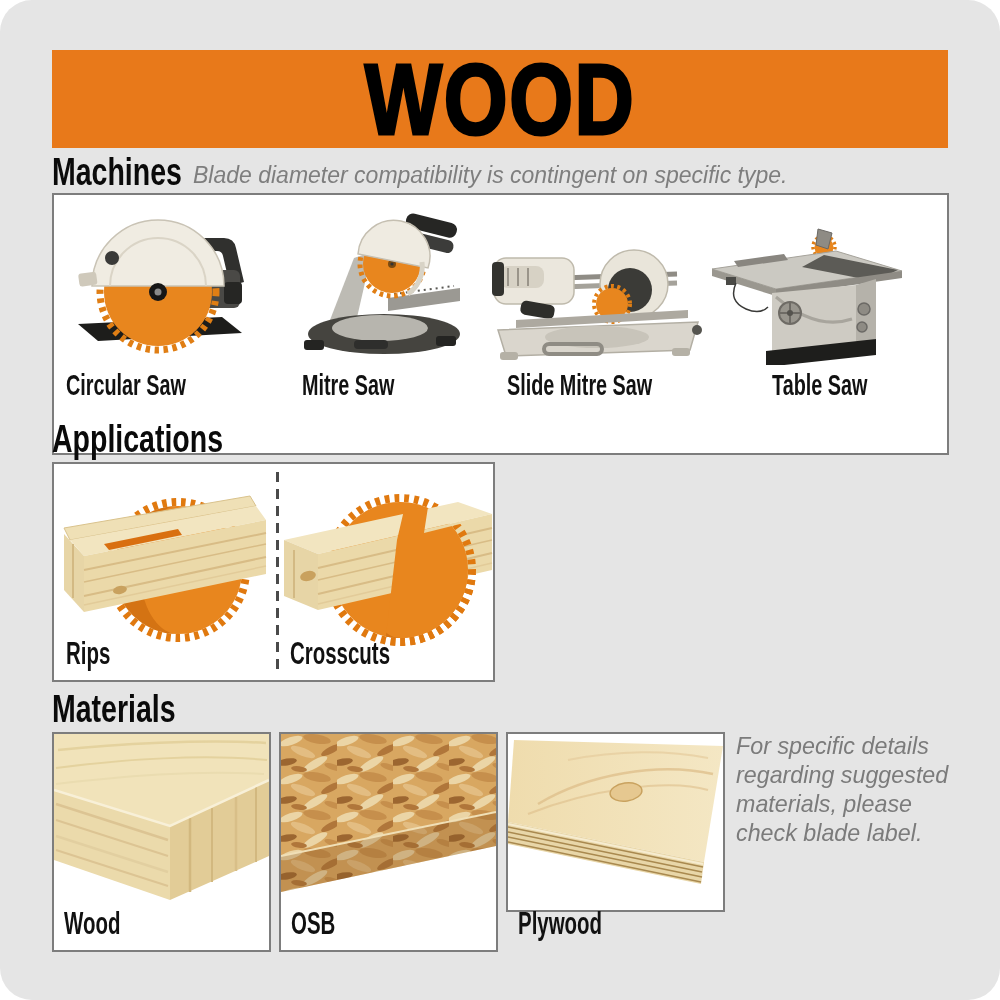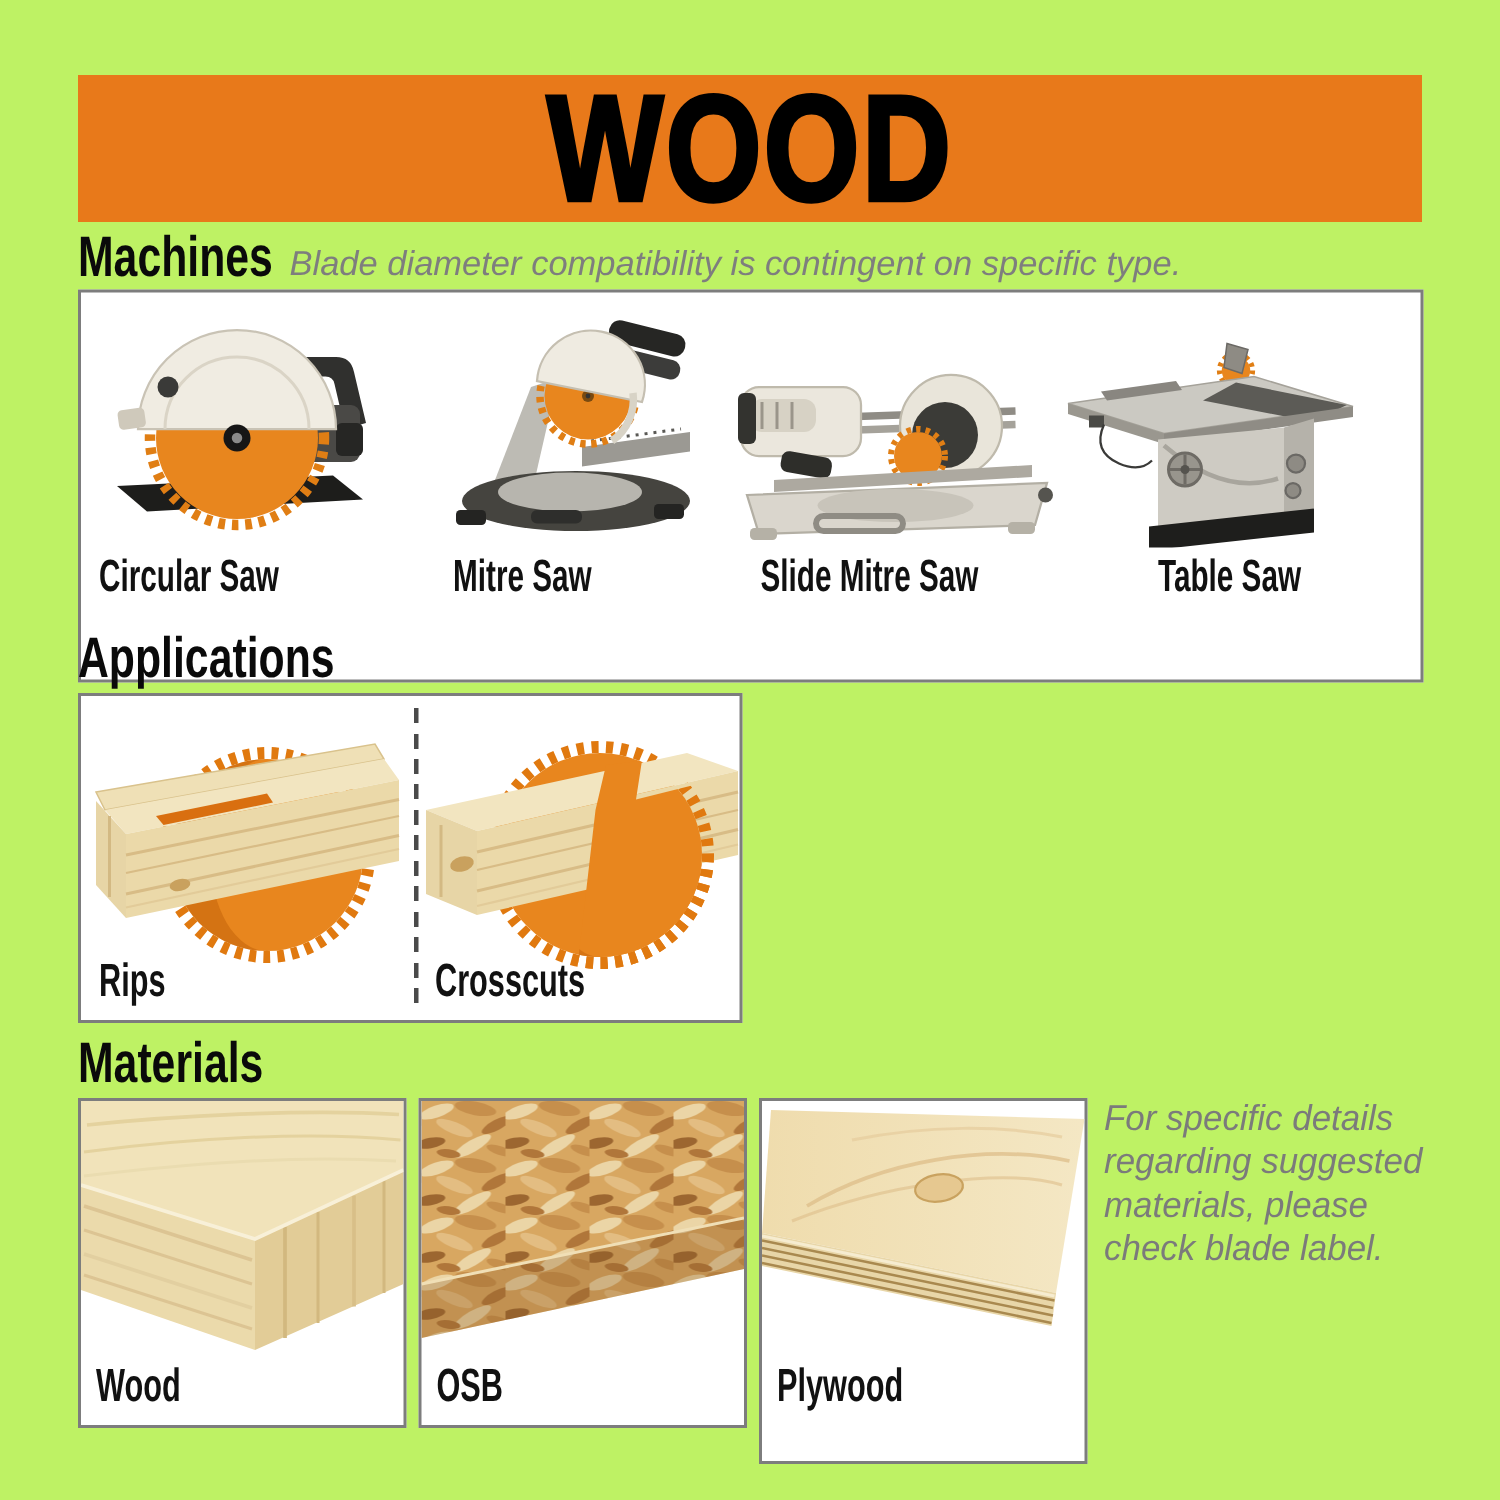--- a/index.html
+++ b/index.html
@@ -1,17 +1,17 @@
 <!DOCTYPE html>
 <html><head>
 <meta charset="utf-8">
 <style>
   html,body{margin:0;padding:0;background:#ffffff;}
-  .page{position:relative;width:1000px;height:1000px;background:#bef264;overflow:hidden;
-        font-family:"Liberation Sans", sans-serif;color:#000;}
+  .page{position:relative;width:1000px;height:1000px;background:#e5e5e5;overflow:hidden;
+        font-family:"Liberation Sans", sans-serif;color:#000;border-radius:32px;}
   .abs{position:absolute;}
 
   
   .banner{position:absolute;left:52px;top:50px;width:896px;height:98px;background:#E8791A;
           display:flex;align-items:center;justify-content:center;}
   .banner-title{font-size:100px;font-weight:bold;letter-spacing:2px;color:#000;
                 transform:scaleX(0.82);transform-origin:center;
                 -webkit-text-stroke:3px #000;line-height:1;}
 
   
@@ -228,21 +228,21 @@
       <polygon points="0,0 215,0 215,78 0,122" fill="url(#osbPat)"></polygon>
       <g>
         <polygon points="0,122 215,78 215,112 0,158" fill="url(#osbPat)"></polygon>
         <polygon points="0,122 215,78 215,112 0,158" fill="#8a5a28" opacity="0.28"></polygon>
       </g>
       <line x1="0" y1="122" x2="215" y2="78" stroke="#F0DFB6" stroke-width="2"></line>
     </svg>
     <div class="cap" style="left:10px;top:174px;font-size:31px;">OSB</div>
   </div>
 
-  <div class="panel" style="left:506px;top:732px;width:219px;height:244px;padding-left:38px;">
+  <div class="panel" style="left:506px;top:732px;width:219px;height:180px;padding-left:38px;">
     <svg class="abs" style="left:0;top:0;" width="215" height="168" viewBox="0 0 215 168">
       <defs>
         <linearGradient id="plyGrad" x1="0" y1="0" x2="1" y2="0">
           <stop offset="0" stop-color="#EFDCAD"></stop>
           <stop offset="1" stop-color="#F4E7C4"></stop>
         </linearGradient>
       </defs>
       <polygon points="6,6 215,12 196,128 0,88" fill="url(#plyGrad)"></polygon>
       <path d="M30,70 C80,40 150,28 205,40" stroke="#DDBE8A" stroke-width="2.5" fill="none" opacity="0.75"></path>
       <path d="M20,80 C80,56 160,44 200,56" stroke="#DDBE8A" stroke-width="2" fill="none" opacity="0.6"></path>

